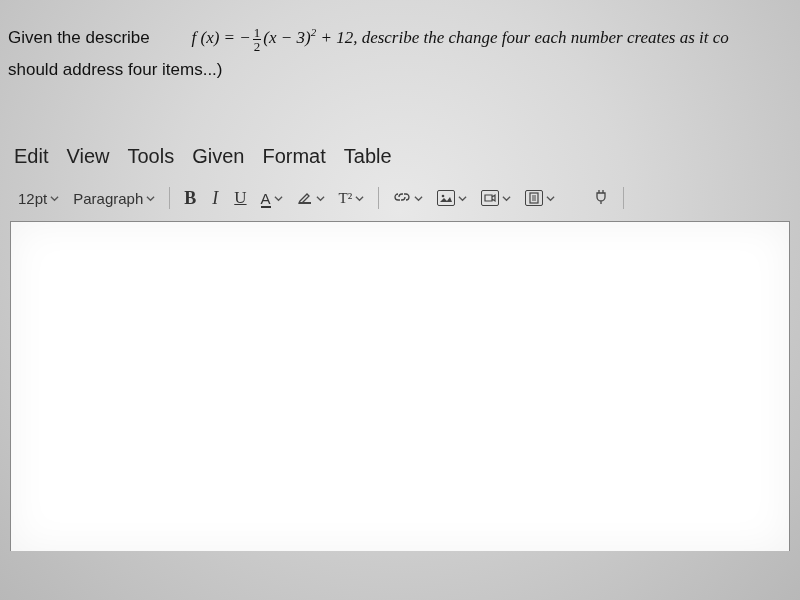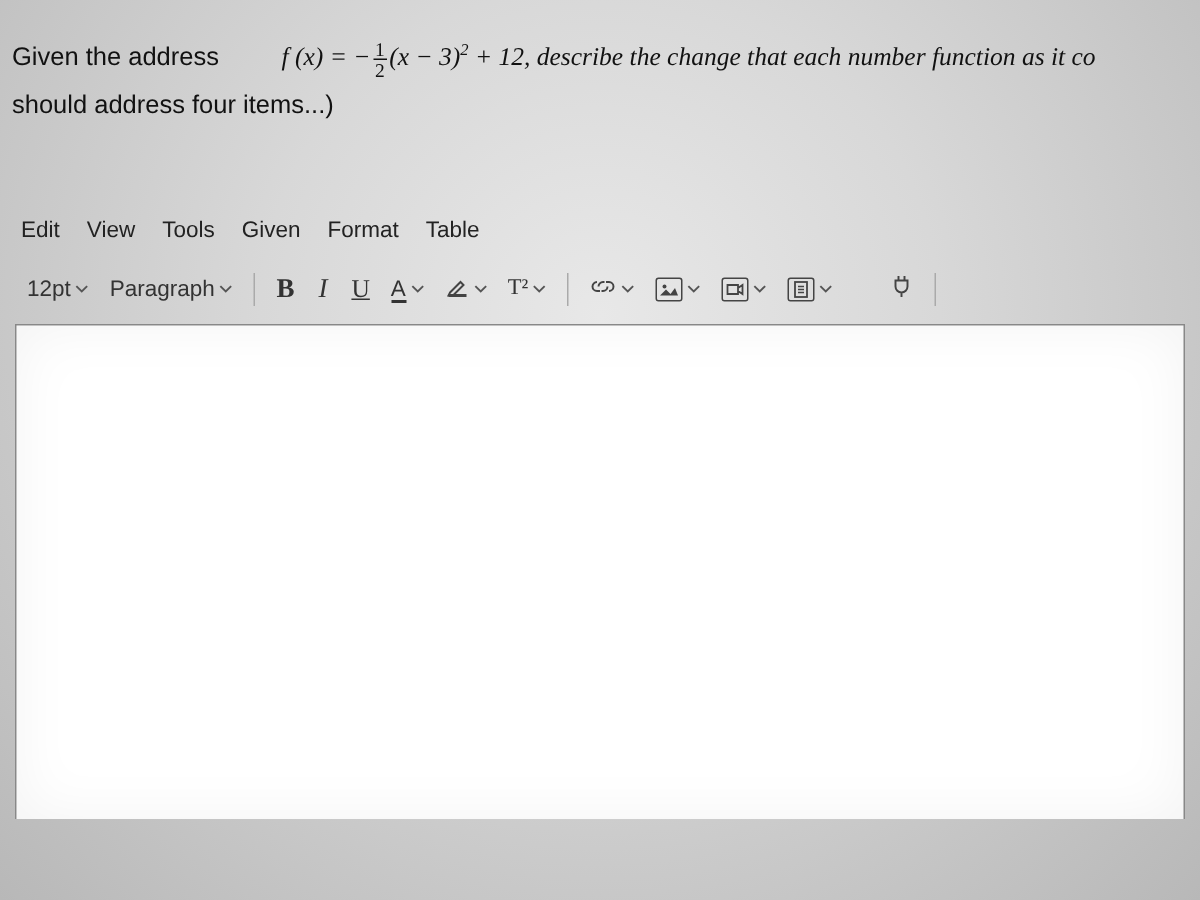--- a/index.html
+++ b/index.html
@@ -37,21 +37,21 @@
   .frac .num { border-bottom: 1px solid #111; padding: 0 1px; text-align:center;}
   .frac .den { padding: 0 1px; text-align:center;}
   sup { font-size: 11px; vertical-align: super; line-height: 0; }
 
   .editor-wrap {
     margin: 58px 10px 0 10px;
   }
   .menubar {
     display: flex;
     gap: 18px;
-    font-size: 15px;
+    font-size: 20px;
     color: #222;
     padding: 0 4px 12px 4px;
   }
   .menubar span { cursor: pointer; }
   .toolbar {
     display: flex;
     align-items: center;
     gap: 6px;
     padding: 6px 4px 10px 4px;
     font-size: 15px;
@@ -107,26 +107,26 @@
   }
 
   .bold { font-weight: 700; font-family: "Times New Roman", serif; font-size:18px;}
   .ital { font-style: italic; font-family: "Times New Roman", serif; font-size:18px;}
 </style>
 </head>
 <body>
 
 <div class="question">
   <div>
-    <span>Given the address </span>
+    <span>Given the describe </span>
     <span class="math">
       <span class="fn">f</span><span> (</span><span>x</span><span>) = −</span><span class="frac">
           <span class="num">1</span>
           <span class="den">2</span>
-        </span><span>(</span><span>x − 3</span><span>)</span><sup>2</sup><span> + 12, describe the change that each number function as it co</span>
+        </span><span>(</span><span>x − 3</span><span>)</span><sup>2</sup><span> + 12, describe the change four each number creates as it co</span>
     </span>
   </div>
   <div>should address four items...)</div>
 </div>
 
 <div class="editor-wrap">
   <div class="menubar">
     <span>Edit</span>
     <span>View</span>
     <span>Tools</span>

